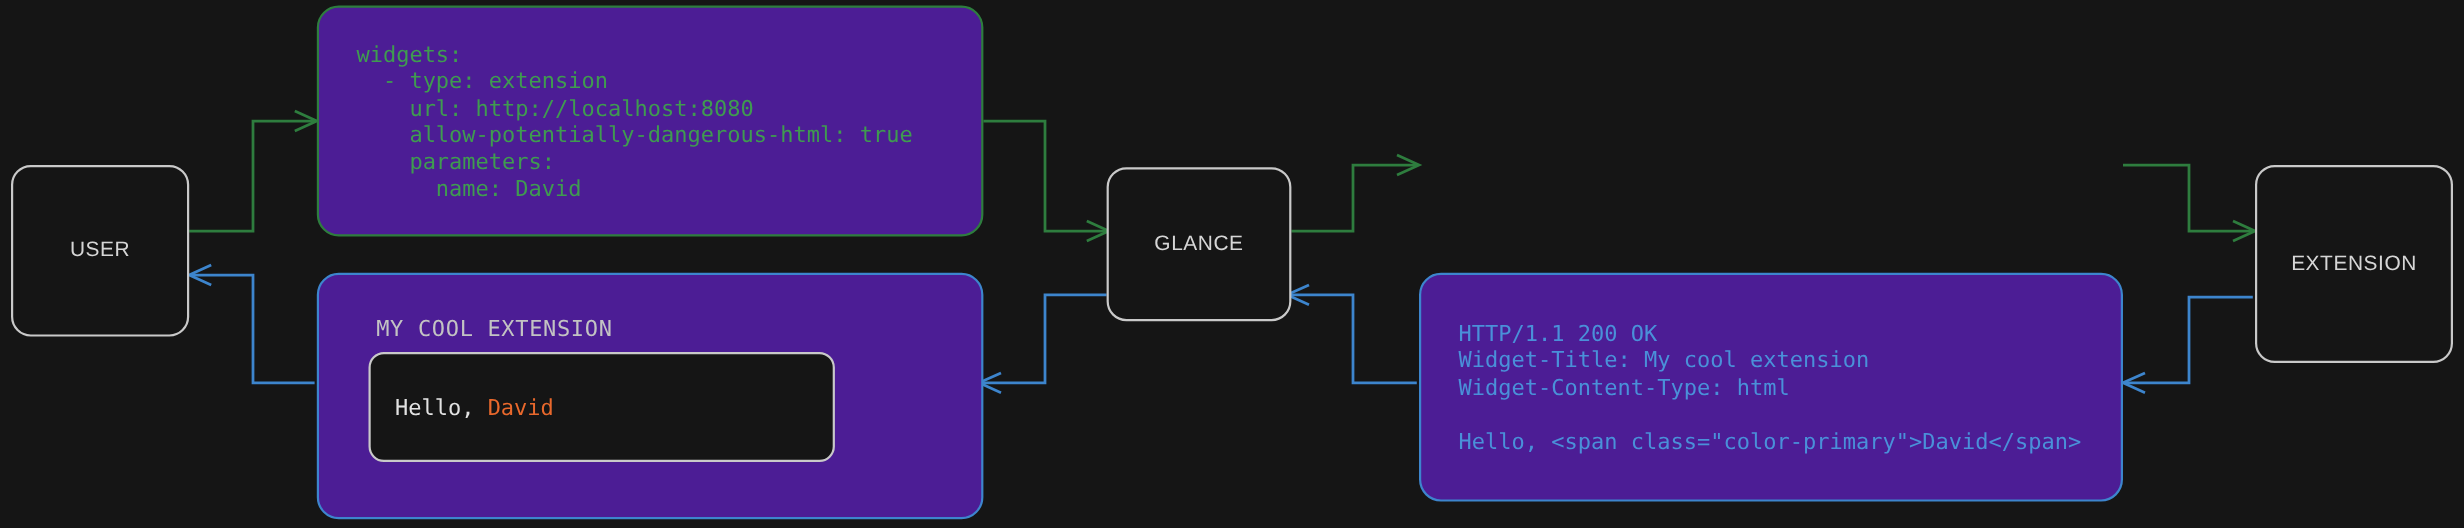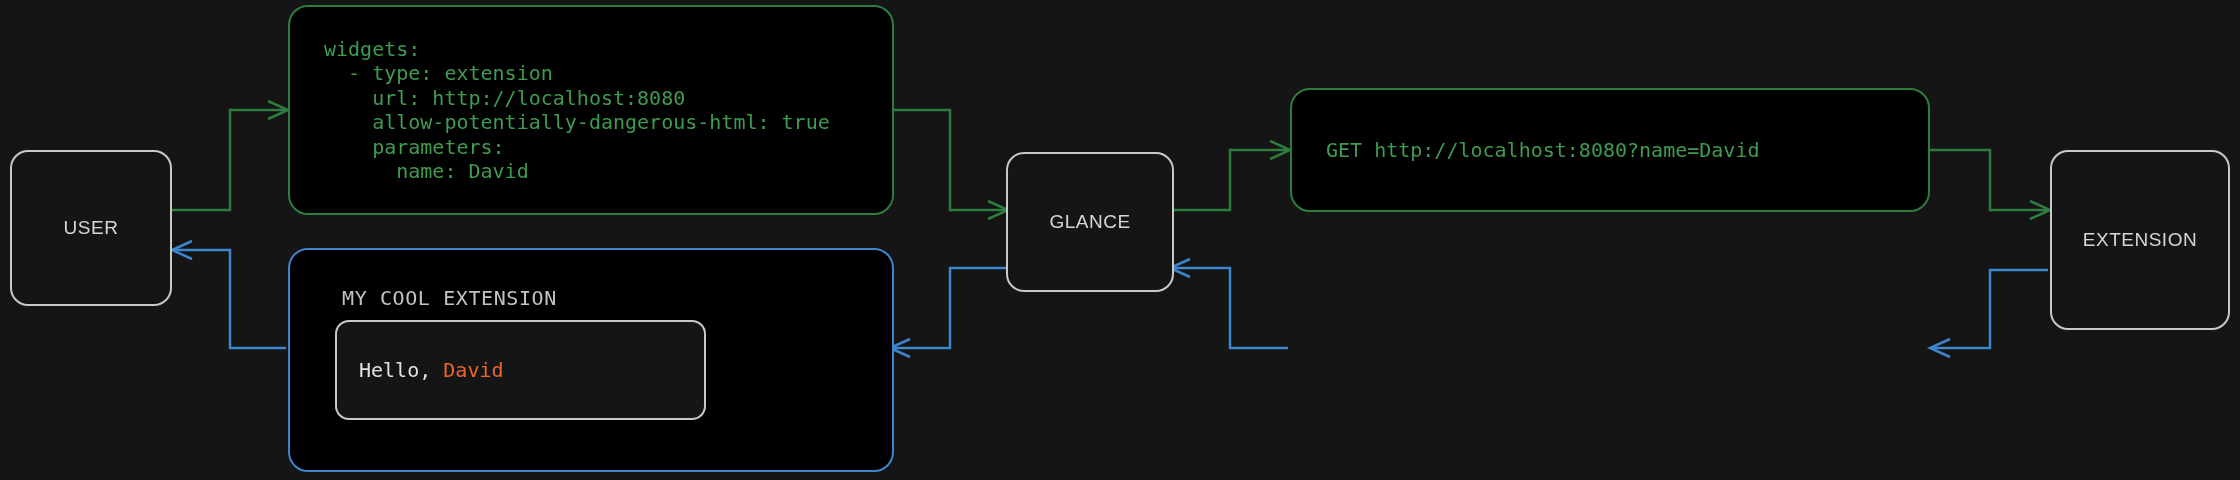--- a/index.html
+++ b/index.html
@@ -33,21 +33,21 @@
     align-items: center;
     justify-content: center;
     color: #d6d6d6;
     font-family: "Liberation Sans", sans-serif;
     font-size: 19px;
     letter-spacing: 0.5px;
   }
   .codebox {
     position: absolute;
     border-radius: 20px;
-    background: #000000;
+    background: #4c1d95;
     display: flex;
     align-items: center;
   }
   .codebox.green { border: 2px solid #2e7d3e; }
   .codebox.blue  { border: 2px solid #3d85cd; }
   pre.code {
     margin: 0;
     padding: 0 0 0 34px;
     font-family: "DejaVu Sans Mono", monospace;
     font-size: 20px;
@@ -63,21 +63,21 @@
     position: absolute;
     left: 52px; top: 36px;
     color: #c3c3c3;
     font-family: "DejaVu Sans Mono", monospace;
     font-size: 20px;
     letter-spacing: 0.6px;
   }
   .widget-card {
     position: absolute;
     left: 45px; top: 70px;
-    width: 371px; height: 100px;
+    width: 424px; height: 100px;
     border: 2px solid #c9c9c9;
     border-radius: 14px;
     background: #151515;
     display: flex;
     align-items: center;
     padding-left: 22px;
   }
   .widget-card .greeting {
     font-family: "DejaVu Sans Mono", monospace;
     font-size: 20px;
@@ -132,24 +132,28 @@
 
   <div class="codebox green" id="config-box" style="left:288px; top:5px; width:606px; height:210px;">
     <pre class="code green">widgets:
   - type: extension
     url: http://localhost:8080
     allow-potentially-dangerous-html: true
     parameters:
       name: David</pre>
   </div>
 
-  <div class="codebox green" id="request-box" style="left:1290px; top:88px; width:640px; height:124px;">
-    <pre class="code green">GET http://localhost:8080?name=David</pre>
+
+  <div class="codebox blue" id="response-box" style="left:1290px; top:248px; width:640px; height:208px;">
+    <pre class="code blue">HTTP/1.1 200 OK
+Widget-Title: My cool extension
+Widget-Content-Type: html
+
+Hello, &lt;span class="color-primary"&gt;David&lt;/span&gt;</pre>
   </div>
-
 
   <div class="codebox blue" id="widget-box" style="left:288px; top:248px; width:606px; height:224px;">
     <div class="widget-title">MY COOL EXTENSION</div>
     <div class="widget-card">
       <span class="greeting"><span>Hello, </span><span class="name">David</span></span>
     </div>
   </div>
 
 </div>
 

